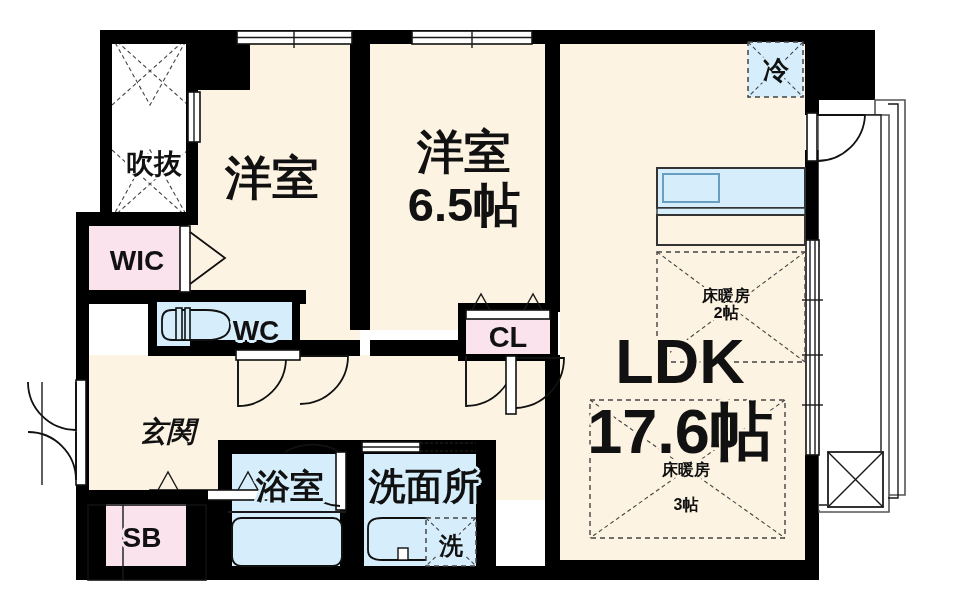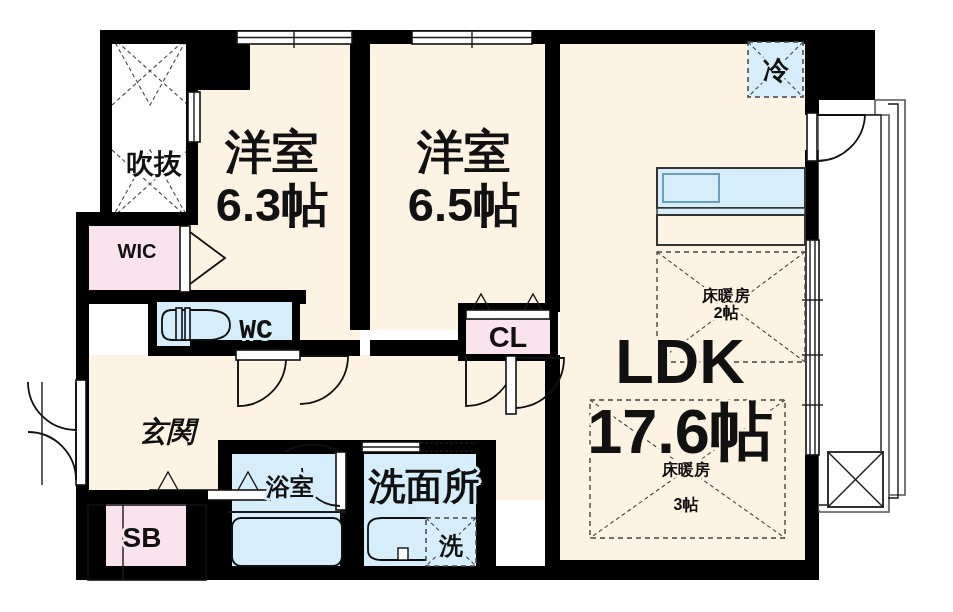--- a/index.html
+++ b/index.html
@@ -279,54 +279,53 @@
     </g>
 
   </svg>
 
   <div class="lbl ctr onwhite" style="left:154px;top:128px;font-size:28px;margin-top:36px;">
     <div>吹抜</div>
   </div>
 
   <div class="lbl ctr" style="left:272px;top:178px;font-size:47px;">
     <div>洋室</div>
-    <div style="margin-top:4px;">6.3帖</div>
   </div>
 
   <div class="lbl ctr" style="left:464px;top:178px;font-size:47px;">
     <div>洋室</div>
     <div style="margin-top:4px;text-align:center;">6.5帖</div>
   </div>
 
   <div class="lbl ctr" style="left:680px;top:396px;font-size:63px;">
     <div>LDK</div>
     <div style="margin-top:4px;">17.6帖</div>
   </div>
 
-  <div class="lbl ctr onpink" style="left:137px;top:251px;font-size:20px;">
+  <div class="lbl ctr onpink" style="left:137px;top:261px;font-size:28px;">
     <div>WIC</div>
   </div>
 
-  <div class="lbl ctr onblue" style="left:256px;top:331px;font-size:28px;font-family:Liberation Mono, monospace;">
+  <div class="lbl ctr onblue" style="left:256px;top:331px;font-size:28px;">
     <div>WC</div>
   </div>
 
   <div class="lbl ctr onpink" style="left:508px;top:337px;font-size:29px;">
     <div>CL</div>
   </div>
 
   <div class="lbl ctr" style="left:167px;top:432px;font-size:28px;font-style:italic;">
     <div>玄関</div>
   </div>
 
   <div class="lbl ctr onpink" style="left:142px;top:538px;font-size:28px;">
     <div>SB</div>
   </div>
 
-  <div class="lbl ctr onblue" style="left:290px;top:487px;font-size:24px;">
+  <div class="lbl ctr onblue" style="left:290px;top:487px;font-size:34px;">
     <div>浴室</div>
   </div>
 
   <div class="lbl ctr onblue" style="left:424px;top:487px;font-size:37px;text-align:right;">
     <div>洗面所</div>
   </div>
 
   <div class="lbl ctr onblue" style="left:776px;top:71px;font-size:26px;">
     <div>冷</div>
   </div>

